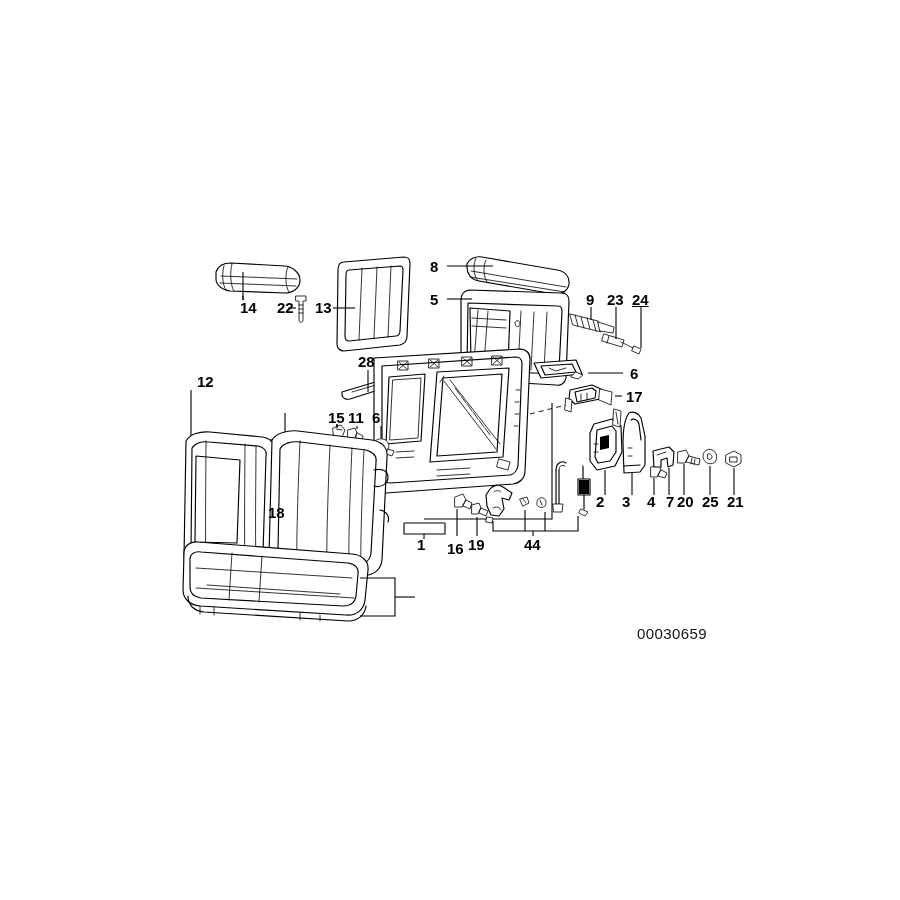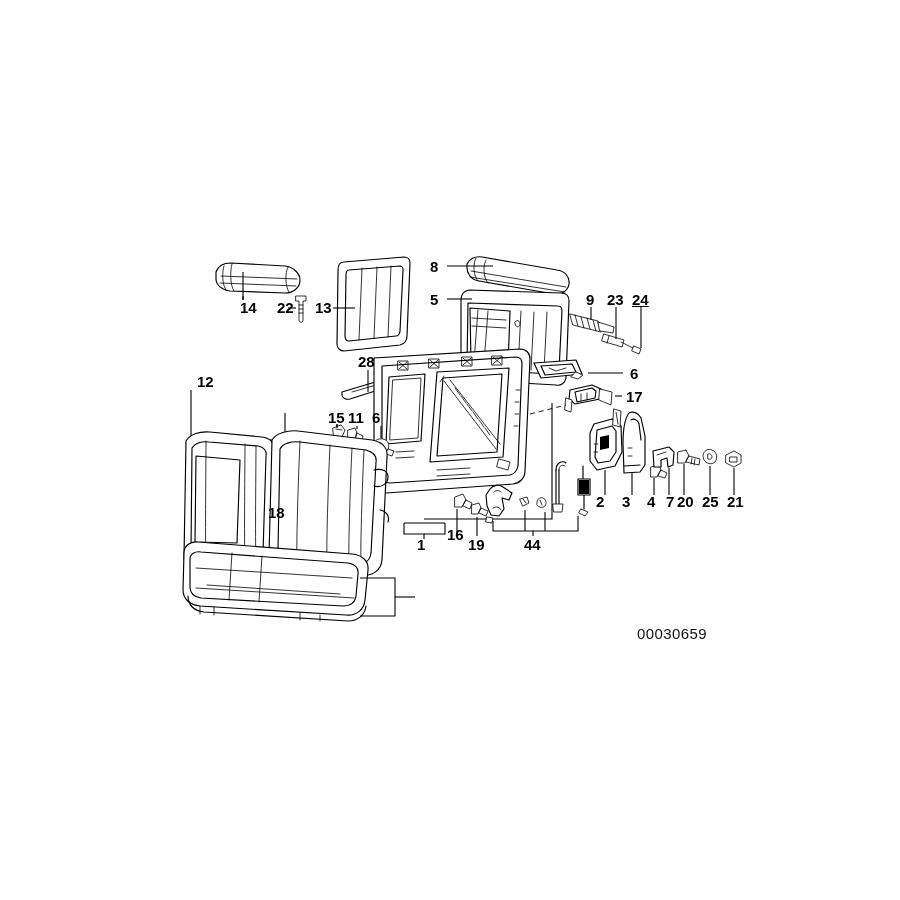--- a/index.html
+++ b/index.html
@@ -393,21 +393,21 @@
   <div class="lbl" style="left:632px;top:292px;text-decoration:underline;">24</div>
   <div class="lbl" style="left:630px;top:366px;">6</div>
   <div class="lbl" style="left:626px;top:389px;">17</div>
   <div class="lbl" style="left:180px;top:374px;margin-left:17px;">12</div>
   <div class="lbl" style="left:358px;top:354px;">28</div>
   <div class="lbl" style="left:328px;top:410px;">15</div>
   <div class="lbl" style="left:348px;top:410px;">11</div>
   <div class="lbl" style="left:372px;top:410px;">6</div>
   <div class="lbl" style="left:268px;top:505px;">18</div>
   <div class="lbl" style="left:417px;top:537px;">1</div>
-  <div class="lbl" style="left:447px;top:527px;">16</div>
+  <div class="lbl" style="left:447px;top:541px;">16</div>
   <div class="lbl" style="left:468px;top:537px;">19</div>
   <div class="lbl" style="left:524px;top:537px;">44</div>
   <div class="lbl" style="left:596px;top:494px;">2</div>
   <div class="lbl" style="left:622px;top:494px;">3</div>
   <div class="lbl" style="left:647px;top:494px;">4</div>
   <div class="lbl" style="left:666px;top:494px;">7</div>
   <div class="lbl" style="left:677px;top:494px;">20</div>
   <div class="lbl" style="left:702px;top:494px;">25</div>
   <div class="lbl" style="left:727px;top:494px;">21</div>
 

